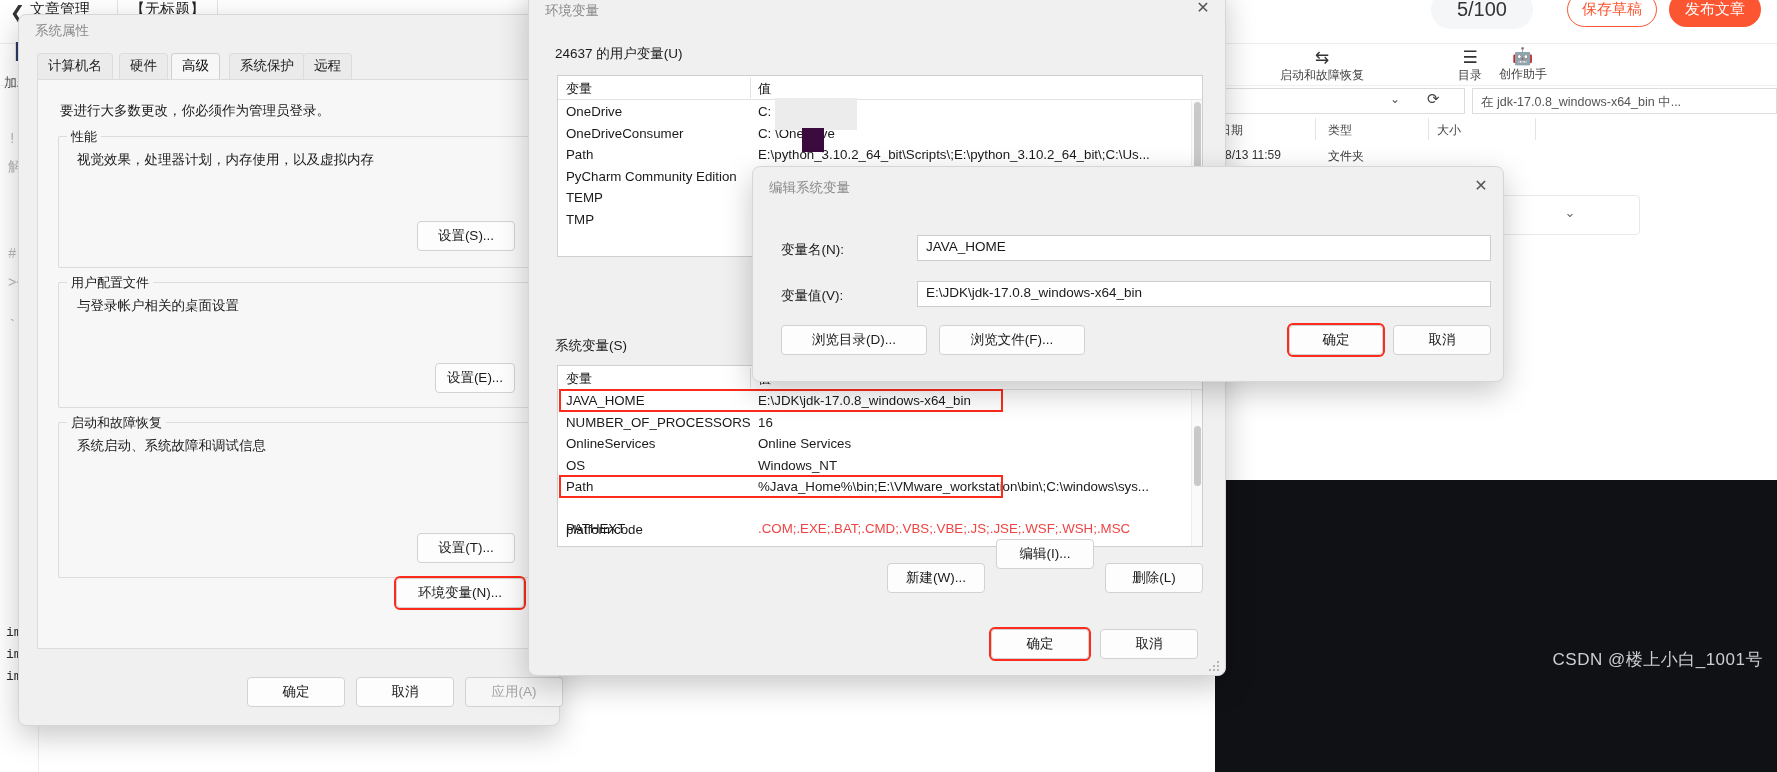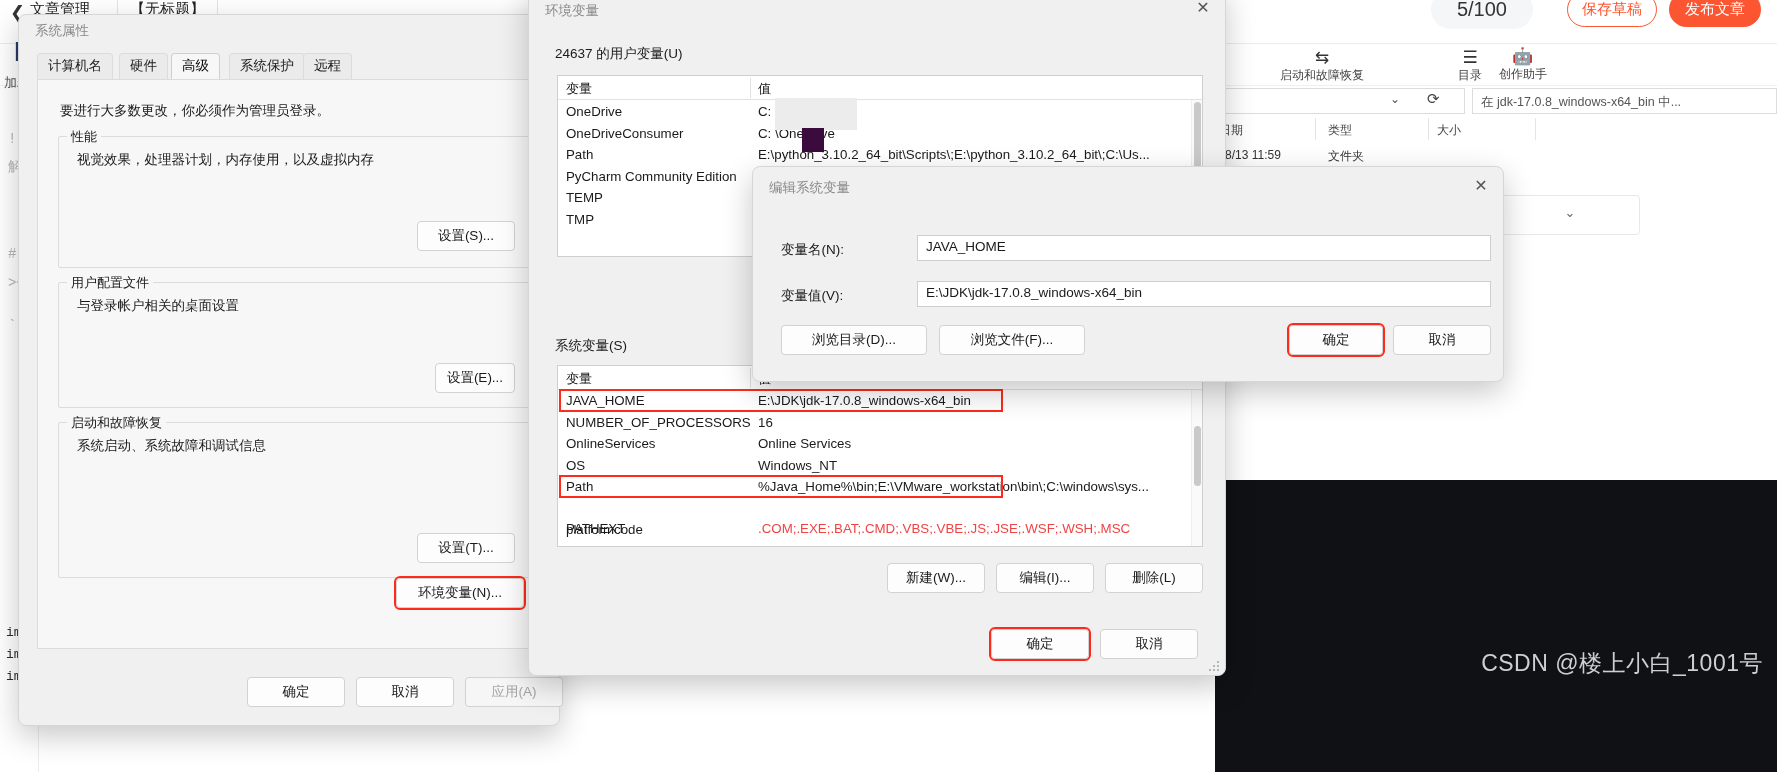--- a/index.html
+++ b/index.html
@@ -89,21 +89,21 @@
     position:absolute; left:1500px; top:195px; width:140px; height:40px;
     background:#fff; border:1px solid #e8e8e8; border-radius:4px;
     text-align:center; font-size:13px; color:#666; padding-top:9px;
   }
   .dark-band {
     position:absolute; left:1215px; top:480px; width:562px; height:292px;
     background:#0f1115;
   }
   .watermark {
     position:absolute; right:14px; top:648px;
-    font-size:23px; color:#cfcfcf; letter-spacing:.5px;
+    font-size:17px; color:#cfcfcf; letter-spacing:.5px;
   }
   .wm-small { position:absolute; left:1435px; top:362px; font-size:11px; color:#9a9a9a; }
 
   
   .md-gutter {
     position:absolute; left:0; top:86px; width:100px; height:686px;
     background:#fff; color:#b7b7b7; font-size:14px;
     font-family:"Liberation Mono","DejaVu Sans Mono",monospace;
   }
   .md-gutter div { position:absolute; left:8px; white-space:nowrap; }
@@ -400,21 +400,21 @@
       </div>
       <div class="scroll-track" style="right:0; height:158px;">
         <div class="scroll-thumb" style="top:36px; height:60px;"></div>
       </div>
 
       <div style="position:absolute; left:1px; top:23px; width:444px; height:23px; border:2.5px solid #fc2b1b; pointer-events:none;"></div>
       <div style="position:absolute; left:1px; top:109px; width:444px; height:23px; border:2.5px solid #fc2b1b; pointer-events:none;"></div>
     </div>
 
     <button class="wbtn" style="left:358px; top:576px; width:98px; height:30px;">新建(W)...</button>
-    <button class="wbtn" style="left:467px; top:576px; width:98px; height:30px;">编辑(I)...</button>
+    <button class="wbtn" style="left:467px; top:552px; width:98px; height:30px;">编辑(I)...</button>
     <button class="wbtn" style="left:576px; top:576px; width:98px; height:30px;">删除(L)</button>
 
     <button class="wbtn redbox" style="left:462px; top:642px; width:98px; height:30px;">确定</button>
     <button class="wbtn" style="left:571px; top:642px; width:98px; height:30px;">取消</button>
 
     <div class="resize-grip">
       <i style="left:0; top:8px;"></i>
         <i style="left:4px; top:8px;"></i>
         <i style="left:8px; top:8px;"></i>
       <i style="left:4px; top:4px;"></i>

